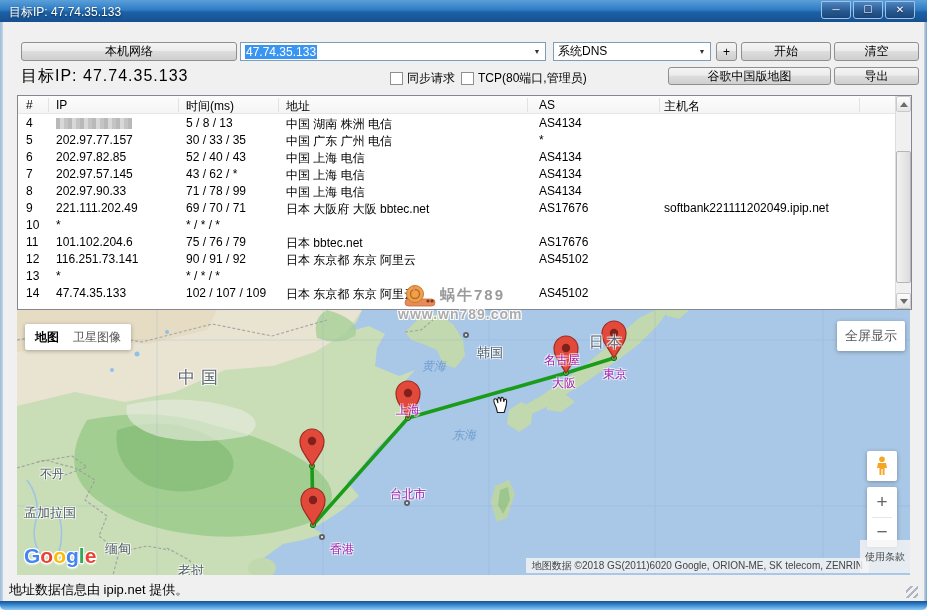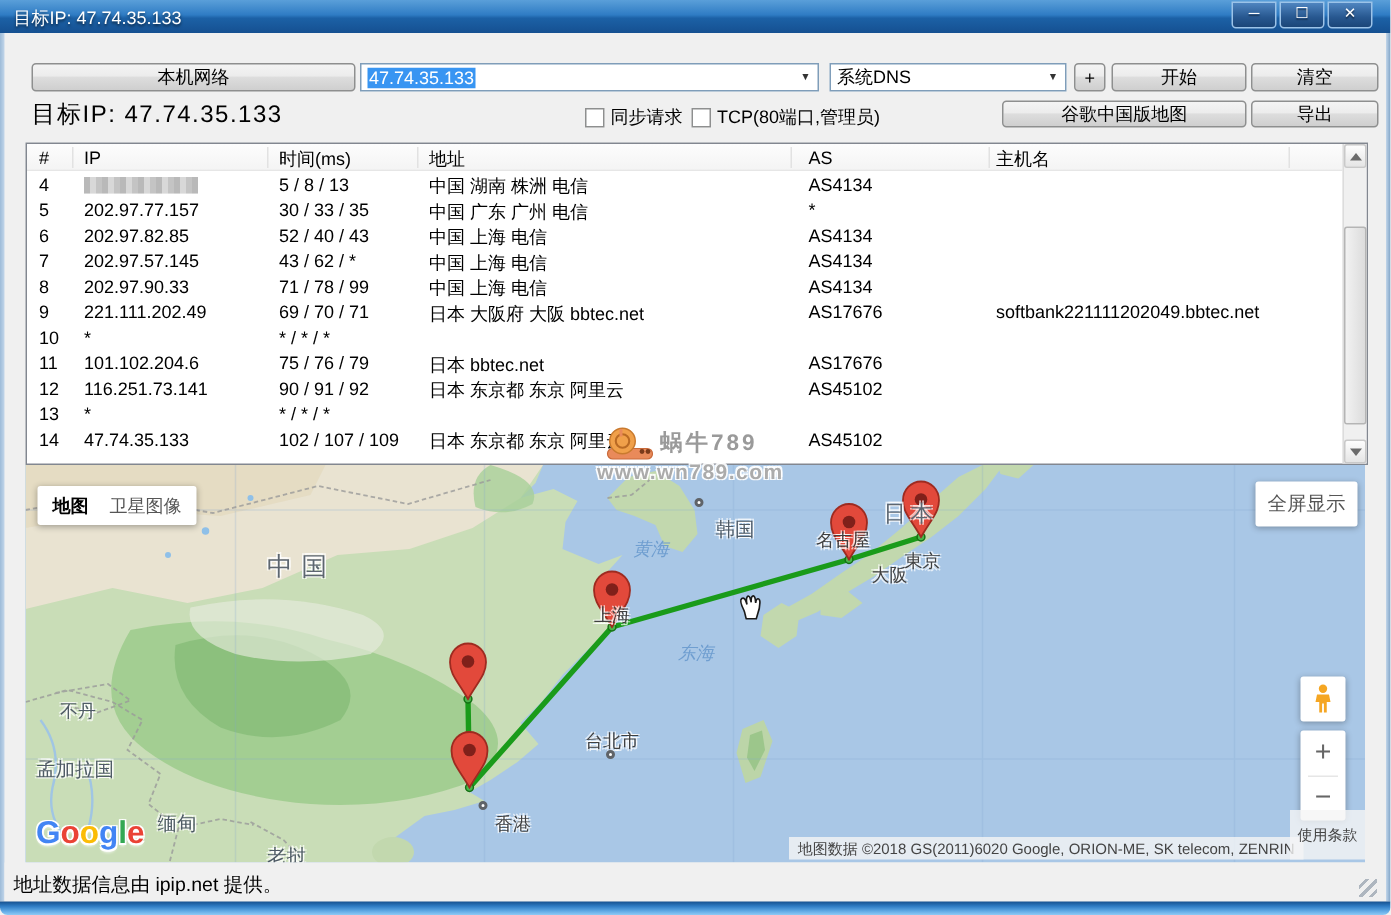--- a/index.html
+++ b/index.html
@@ -60,21 +60,21 @@
     text-shadow:1px 1px 0 #fff,-1px -1px 0 #fff,1px -1px 0 #fff,-1px 1px 0 #fff; }
   .wm-url { color:#ababab; font-size:14px; font-weight:bold; letter-spacing:1px;
     text-shadow:1px 1px 0 rgba(255,255,255,.9),-1px -1px 0 rgba(255,255,255,.9),1px -1px 0 rgba(255,255,255,.9),-1px 1px 0 rgba(255,255,255,.9); }
 
   
   .map { left:17px; top:310px; width:893px; height:265px; background:#a9c7e6; overflow:hidden; }
   .map-label { position:absolute; color:#4f5b66; white-space:nowrap; pointer-events:none;
     text-shadow:1px 1px 0 rgba(255,255,255,.7),-1px -1px 0 rgba(255,255,255,.7),1px -1px 0 rgba(255,255,255,.7),-1px 1px 0 rgba(255,255,255,.7); }
   .map-label.water { color:#6f9ed0; font-style:italic; text-shadow:none; }
   .map-label.big { font-size:17px; letter-spacing:6px; color:#5d6670; }
-  .map-label.city { color:#404040;font-family:Liberation Mono, monospace; }
+  .map-label.city { color:#a21caf;font-family:Liberation Mono, monospace; }
   .citydot { position:absolute; width:6px; height:6px; border-radius:50%; background:#fff; border:2px solid #5f6368; }
   .mapcard { position:absolute; background:#fff; border-radius:2px; box-shadow:0 1px 4px rgba(0,0,0,.3);
     display:flex; align-items:center; justify-content:center; color:#565656; }
   .maptype { left:8px; top:14px; height:26px; padding:0 10px; gap:14px; font-size:12px; }
   .maptype .sel { font-weight:bold; color:#000; }
   .fullscreen { right:5px; top:11px; width:68px; height:30px; font-size:13px; }
   .pegman { right:13px; top:141px; width:30px; height:30px; }
   .zoomctl { right:13px; top:177px; width:30px; height:60px; flex-direction:column; }
   .zoomctl .half { width:100%; height:30px; display:flex; align-items:center; justify-content:center;
     font-size:19px; color:#666; }
@@ -205,21 +205,21 @@
       <span class="td c3">中国 上海 电信</span>
       <span class="td c4">AS4134</span>
       <span class="td c5"></span>
     </div>
     <div class="tr">
       <span class="td c0">9</span>
       <span class="td c1">221.111.202.49</span>
       <span class="td c2">69 / 70 / 71</span>
       <span class="td c3">日本 大阪府 大阪 bbtec.net</span>
       <span class="td c4">AS17676</span>
-      <span class="td c5">softbank221111202049.bbtec.net</span>
+      <span class="td c5">softbank221111202049.ipip.net</span>
     </div>
     <div class="tr">
       <span class="td c0">10</span>
       <span class="td c1">*</span>
       <span class="td c2">* / * / *</span>
       <span class="td c3"></span>
       <span class="td c4"></span>
       <span class="td c5"></span>
     </div>
     <div class="tr">
@@ -376,21 +376,21 @@
       <path d="M6,15 C4,11 3,8 4.5,7 C6,6.2 7,7.5 7.5,9.5 L8,11 C6.8,5.5 9,4.2 10,6.5 L10.8,9.5 C10.5,4.5 13,4 13.5,7.5 L13.8,10 C14.2,6 16.8,6.5 16.6,9.8 C16.5,12.5 16.2,14.5 15.2,17 L14.2,20.5 L7.5,20.5 C6.8,18.5 6.8,17 6,15 Z" fill="#fff" stroke="#1a1a1a" stroke-width="1.1"></path>
     </g>
   </svg>
 
   <div class="map-label big" style="left:161px; top:56px;">中国</div>
   <div class="map-label" style="left:445px; top:34px; font-size:13px;padding-left:15px;">韩国</div>
   <div class="map-label water" style="left:405px; top:48px; font-size:12px;">黄海</div>
   <div class="map-label water" style="left:435px; top:117px; font-size:12px;">东海</div>
   <div class="map-label big" style="left:572px; top:23px; font-size:15px; letter-spacing:3px;">日本</div>
   <div class="map-label city" style="left:527px; top:42px;">名古屋</div>
-  <div class="map-label city" style="left:564px; top:65px;">大阪</div>
+  <div class="map-label city" style="left:535px; top:65px;">大阪</div>
   <div class="map-label city" style="left:586px; top:56px;">東京</div>
   <div class="map-label city" style="left:379px; top:92px;">上海</div>
   <div class="map-label city" style="left:373px; top:176px;">台北市</div>
   <div class="map-label city" style="left:313px; top:231px;">香港</div>
   <div class="map-label" style="left:23px; top:156px;">不丹</div>
   <div class="map-label" style="left:7px; top:194px; font-size:13px;font-family:Liberation Mono, monospace;">孟加拉国</div>
   <div class="map-label" style="left:88px; top:230px; font-size:13px;">缅甸</div>
   <div class="map-label" style="left:161px; top:252px; font-size:13px;">老挝</div>
   <div class="citydot" style="left:387px; top:190px;"></div>
   <div class="citydot" style="left:302px; top:224px;"></div>

